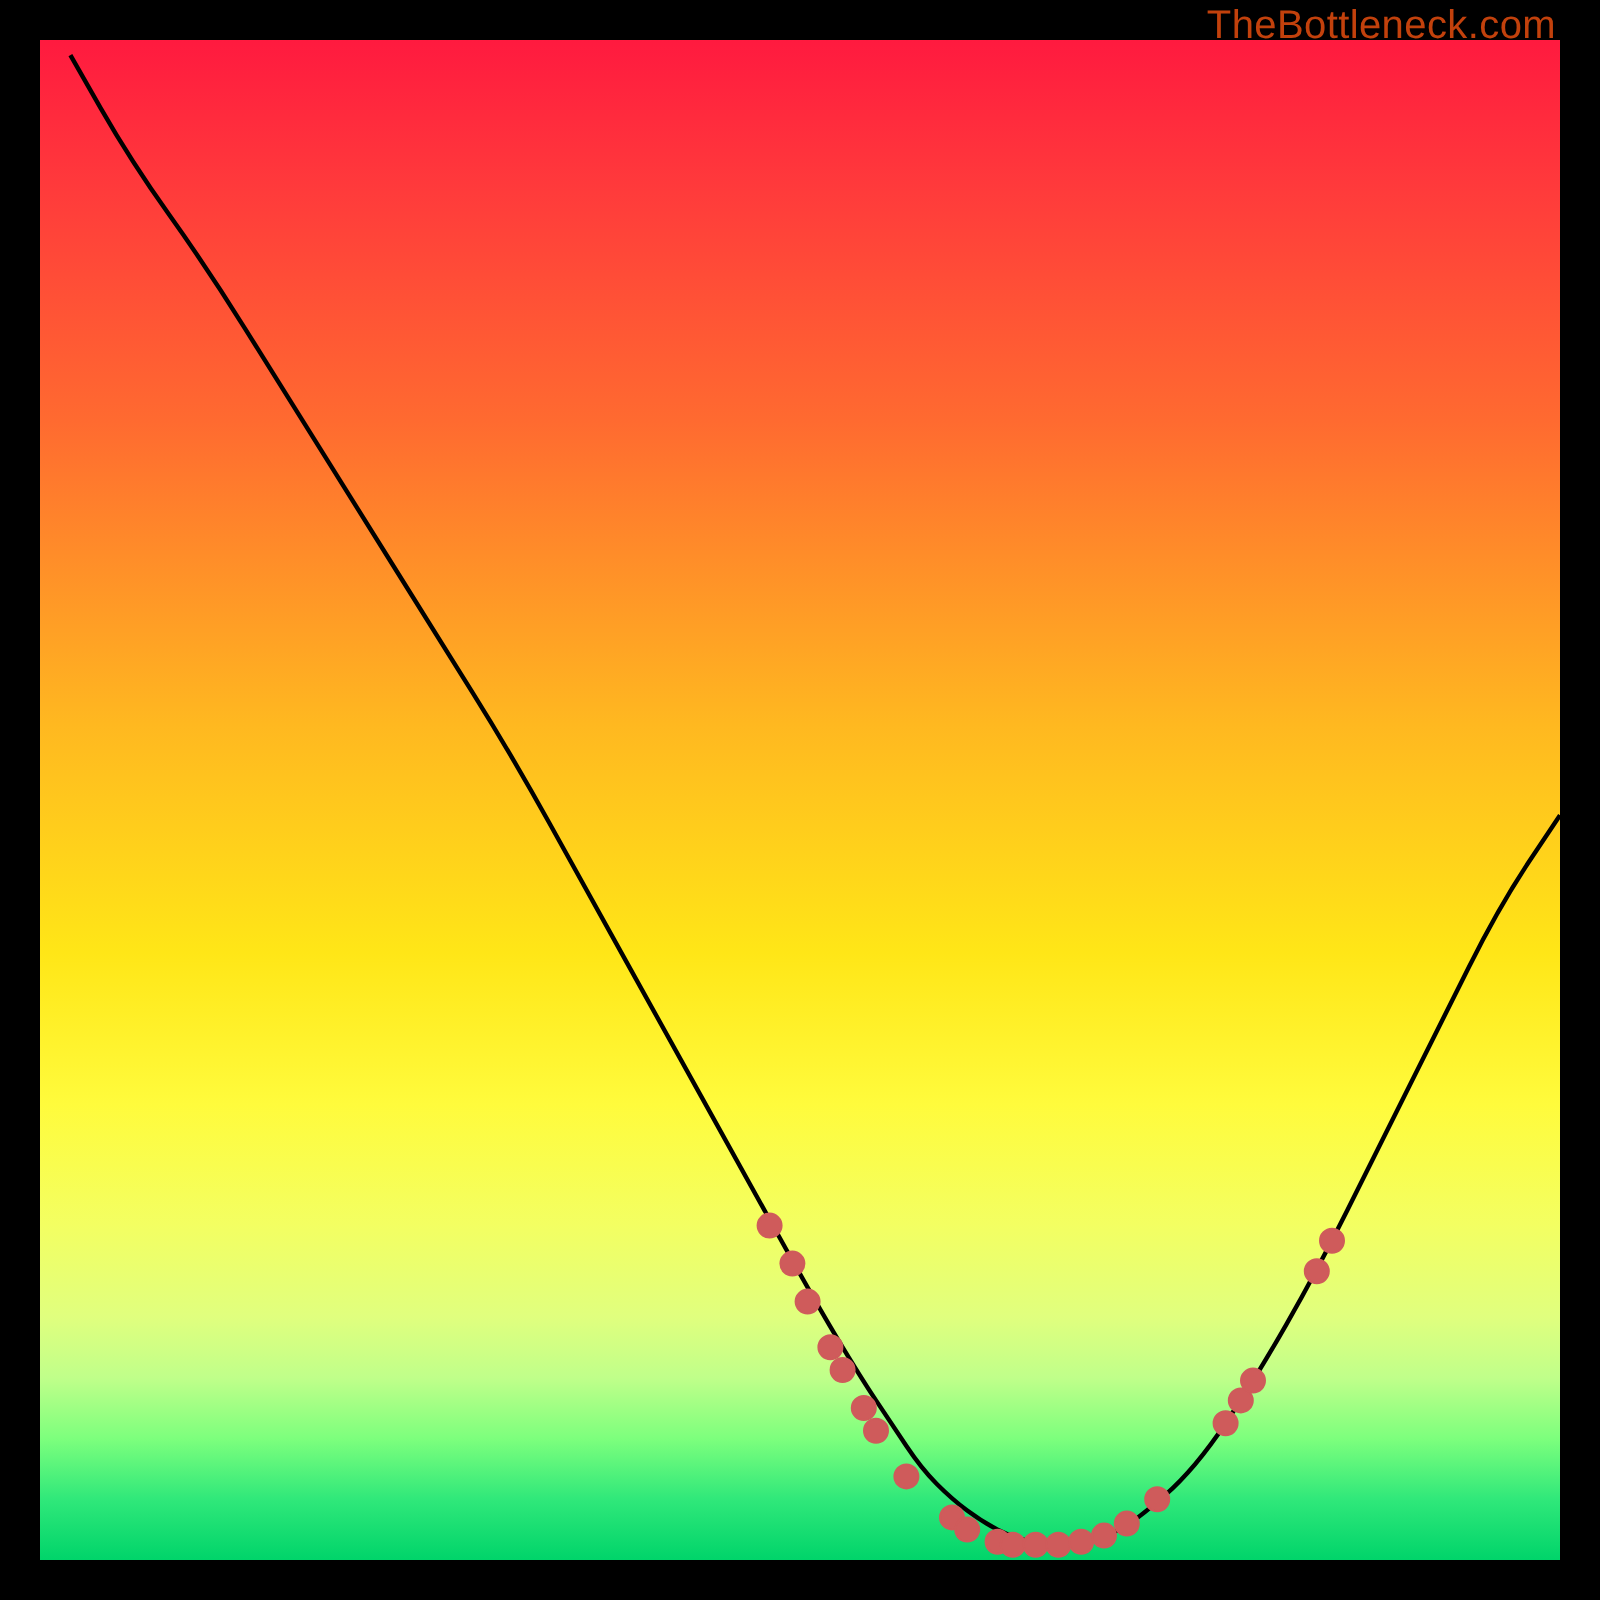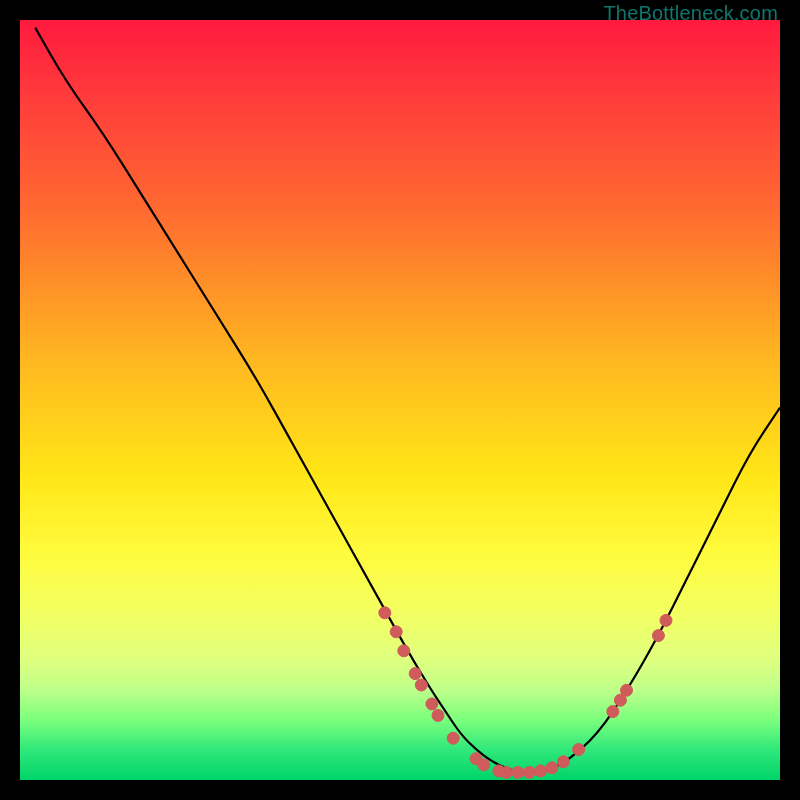--- a/index.html
+++ b/index.html
@@ -31,21 +31,21 @@
       #00d46a 100%
     );
   }
   .attribution {
     position: absolute;
     top: 2px;
     right: 22px;
     font-family: "Helvetica Neue", Arial, sans-serif;
     font-size: 20px;
     font-weight: 500;
-    color: #0f766e;
+    color: #c2410c;
     letter-spacing: 0.2px;
   }
   svg.plot {
     position: absolute;
     left: 0;
     top: 0;
     width: 760px;
     height: 760px;
   }
   .curve {

